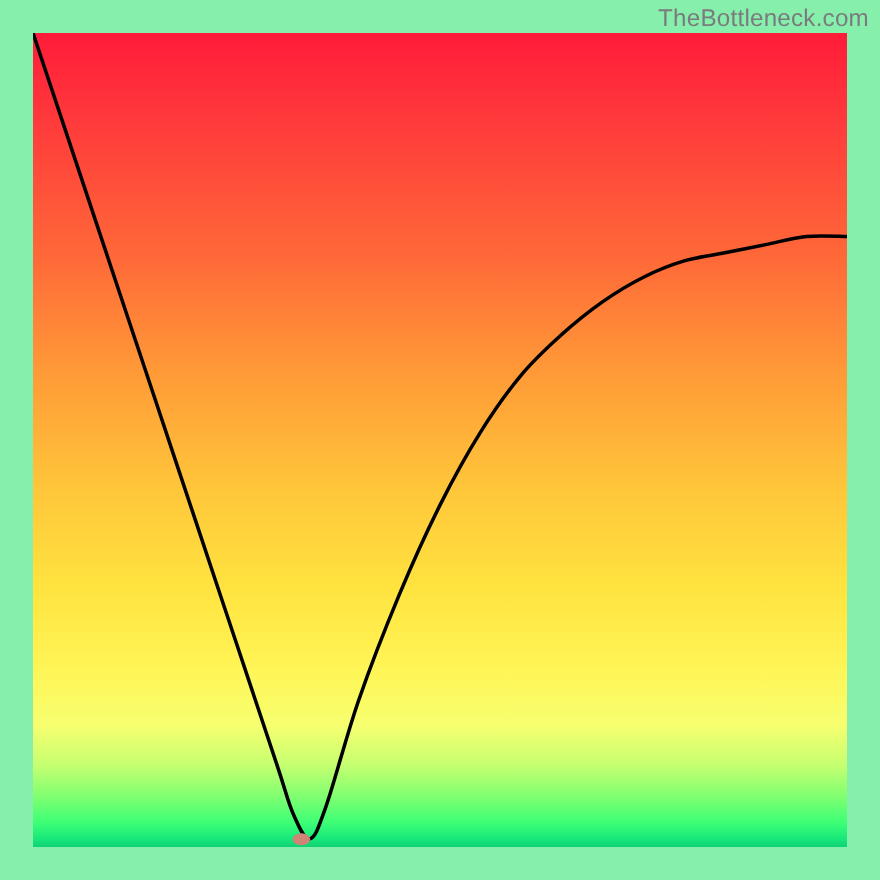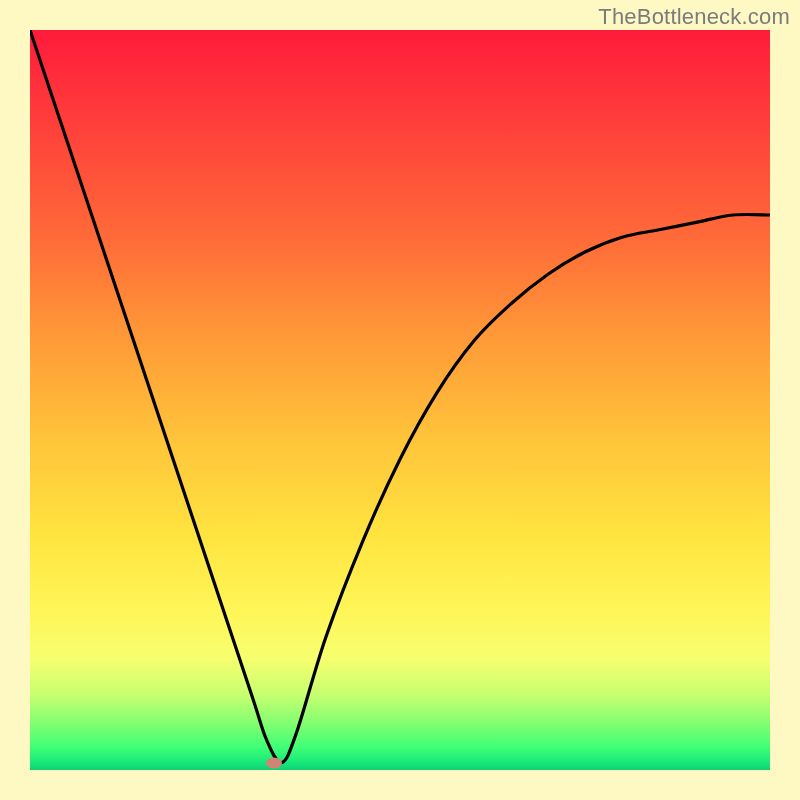--- a/index.html
+++ b/index.html
@@ -8,21 +8,21 @@
     width: 800px;
     height: 800px;
     background: #000;
     font-family: Arial, Helvetica, sans-serif;
     overflow: hidden;
   }
   .frame {
     position: relative;
     width: 800px;
     height: 800px;
-    background: #fef9c3;
+    background: #86efac;
   }
   .plot-area {
     position: absolute;
     left: 30px;
     top: 30px;
     width: 740px;
     height: 740px;
     
     background: linear-gradient(to bottom,
       #ff1b3a 0%,

